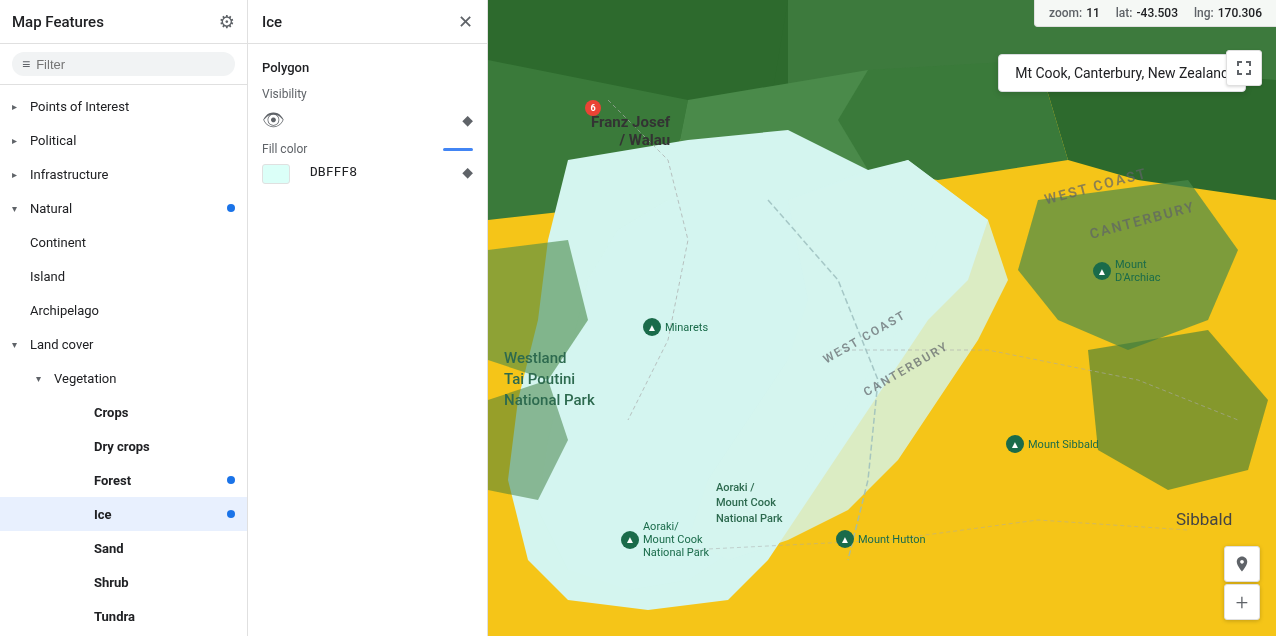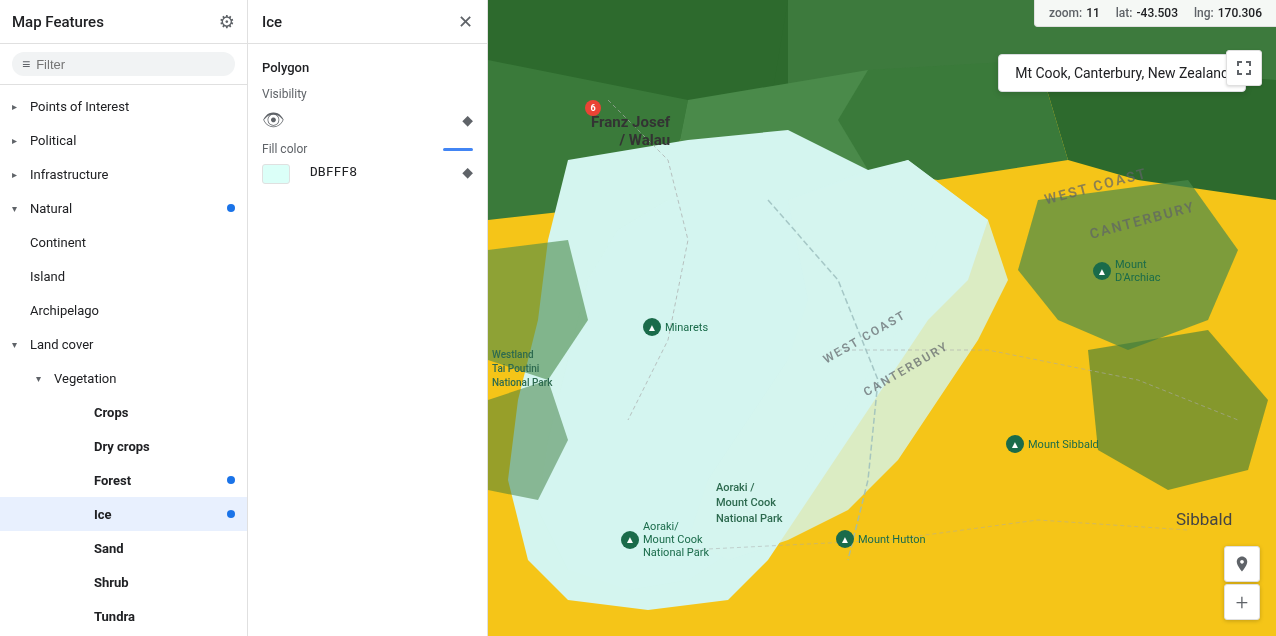--- a/index.html
+++ b/index.html
@@ -480,21 +480,21 @@
   <div class="red-marker" style="left:97px; top:100px;">6</div>
   <div class="map-place-marker" style="left:103px; top:113px;">
     <span style="font-size:15px; color:#333; text-align:right;font-weight:bold;">Franz Josef<br>/ Walau</span>
   </div>
 
   <div class="map-place-marker" style="left:155px; top:318px;">
     <div class="marker-icon">▲</div>
     <span>Minarets</span>
   </div>
 
-  <div style="position:absolute; left:4px; top:348px; font-size:10px; color:#2d6a4f; font-weight:500; z-index:5; line-height:1.4;">
+  <div style="position:absolute; left:16px; top:348px; font-size:15px; color:#2d6a4f; font-weight:500; z-index:5; line-height:1.4;">
     Westland<br>Tai Poutini<br>National Park
   </div>
 
   <div class="map-place-marker" style="left:605px; top:258px;">
     <div class="marker-icon">▲</div>
     <span>Mount<br>D'Archiac</span>
   </div>
 
   <div class="map-place-marker" style="left:518px; top:435px;">
     <div class="marker-icon">▲</div>

